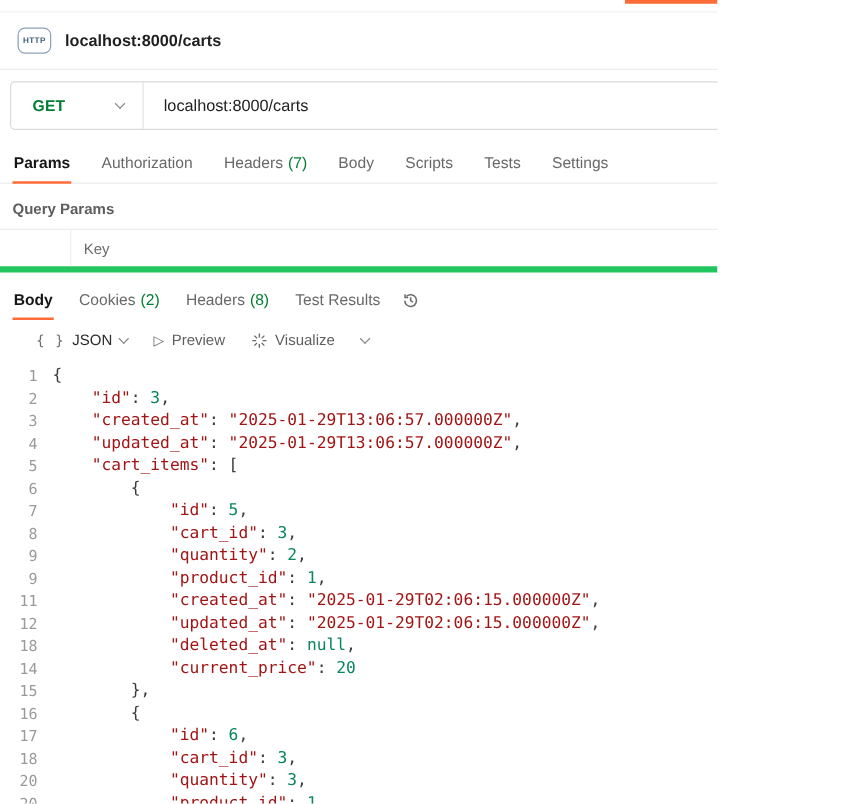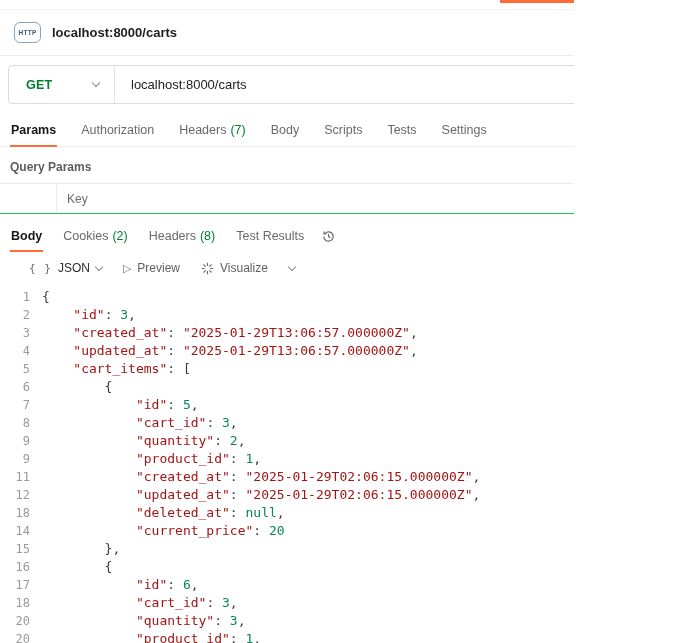--- a/index.html
+++ b/index.html
@@ -37,21 +37,21 @@
   .res-tabs-row .tab-list { gap:19px; }
   .tab { position:relative; display:flex; align-items:center; font-size:12.5px; color:#696969; cursor:pointer; padding:0 1px; }
   .tab.active { color:#171717; font-weight:600; }
   .tab.active::after { content:""; position:absolute; left:0; right:0; bottom:-1px; height:2px; background:#ff6c37; }
   .res-tabs-row .tab.active::after { bottom:0; }
   .tab .count { color:#007f31; margin-left:4px; font-weight:400; }
   .history-btn { margin-left:16px; display:flex; align-items:center; cursor:pointer; }
 
   
   .qp-label { font-size:12px; font-weight:600; color:#5d5d5d; margin:13px 0 9px 10px; }
-  .qp-table { border-top:1px solid #ededed; border-bottom:1px solid #22c55e; }
+  .qp-table { border-top:1px solid #ededed; border-bottom:5px solid #22c55e; }
   .qp-row { display:grid; grid-template-columns:56px 440px 1fr; height:29px; }
   .qp-cell { display:flex; align-items:center; padding:0 10px; font-size:12px; color:#6b6b6b; }
   .qp-cell.bordered { border-left:1px solid #ededed; }
 
   
   .res-toolbar { height:32px; display:flex; align-items:center; gap:21px; padding-left:29px; }
   .tool { display:flex; align-items:center; gap:6px; font-size:12px; color:#5f5f5f; cursor:pointer; }
   .tool .braces { font-family:"DejaVu Sans Mono", monospace; font-size:11px; color:#6b6b6b; letter-spacing:1px; }
   .tool .fmt { color:#2b2b2b; }
   .tri { font-size:11px; color:#6b6b6b; }

